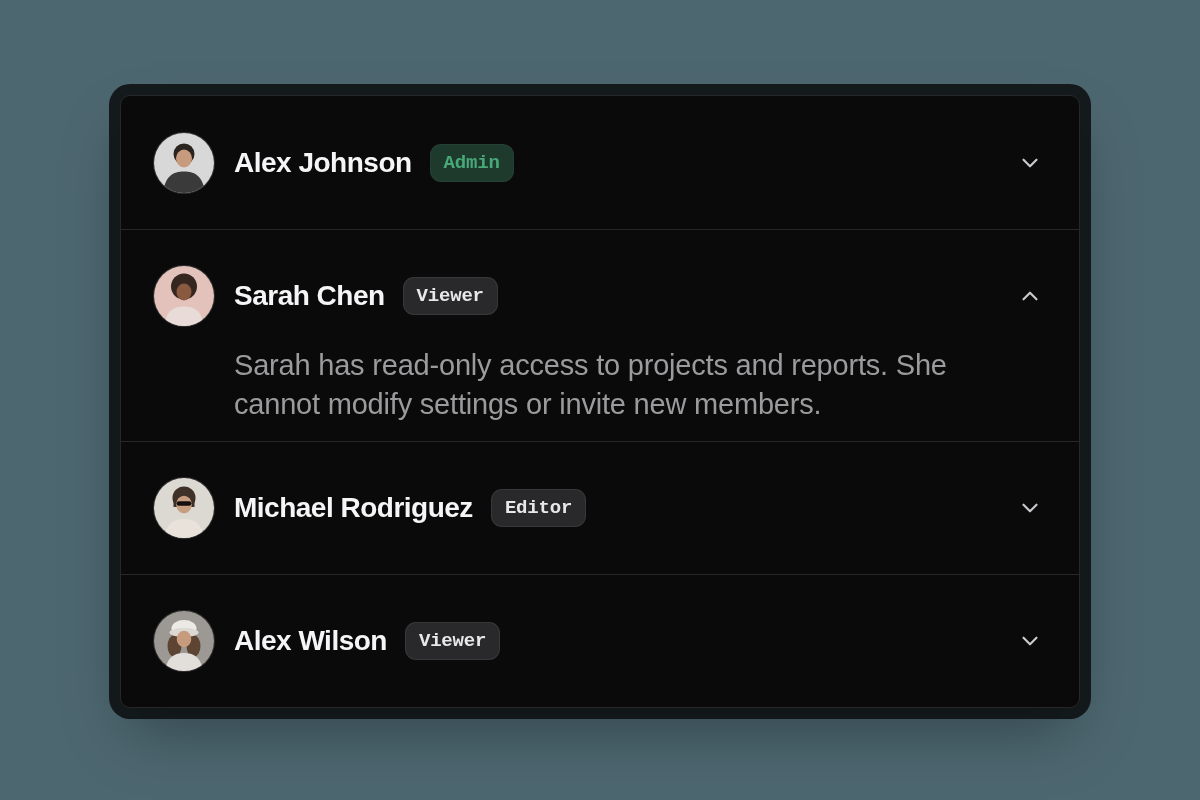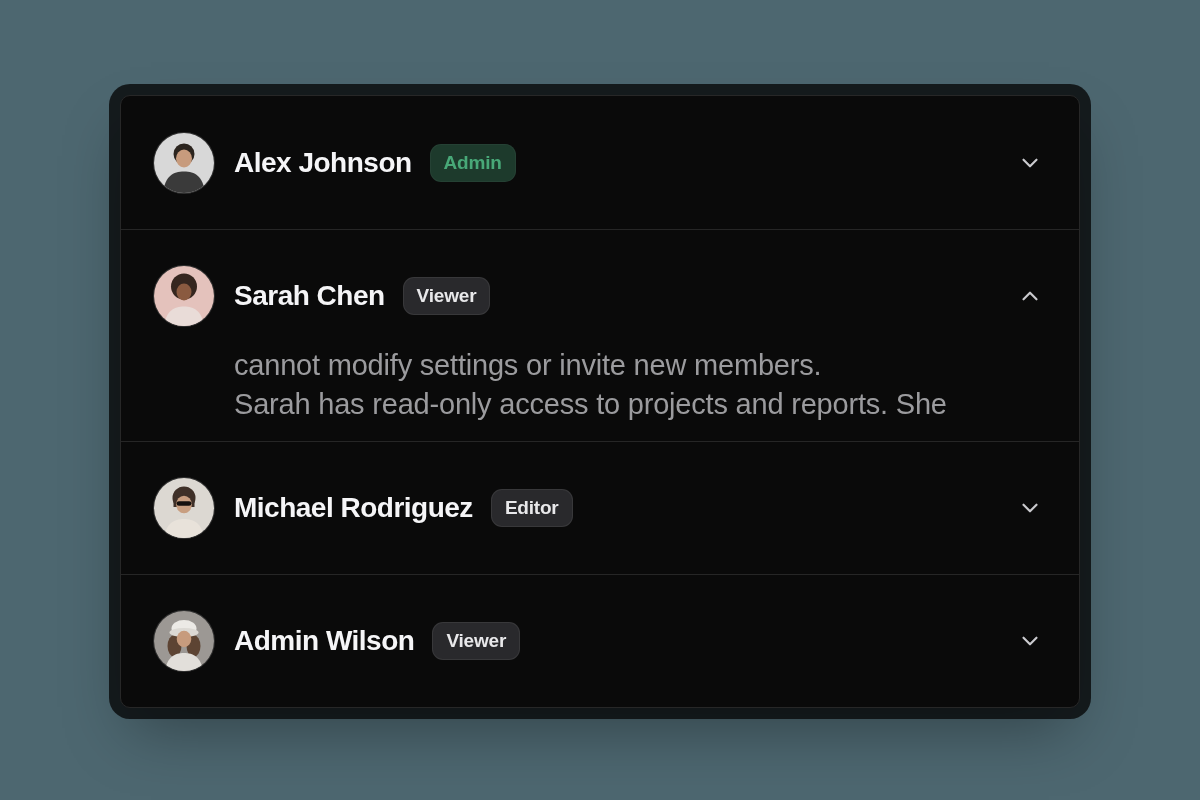--- a/index.html
+++ b/index.html
@@ -80,20 +80,21 @@
     height:38px;
     padding:0 13px;
     border-radius:11px;
     font-size:19px;
     font-weight:600;
     letter-spacing:-0.2px;
     background:var(--badge-neutral-bg);
     color:var(--badge-neutral-text);
     border:1px solid rgba(255,255,255,0.07);
     white-space:nowrap;
+    font-family:Liberation Mono, monospace;
   }
   .role-badge.admin{
     background:var(--badge-admin-bg);
     color:var(--badge-admin-text);
     border-color:rgba(255,255,255,0.04);
   }
   .chevron{
     margin-left:auto;
     width:26px; height:26px;
     color:var(--chevron);
@@ -147,22 +148,22 @@
       </div>
       <div class="member-name">Sarah Chen</div>
       <div class="role-badge">Viewer</div>
       <div class="chevron">
         <svg viewBox="0 0 24 24">
             <path d="M6 15l6-6 6 6" fill="none" stroke="currentColor" stroke-width="2" stroke-linecap="round" stroke-linejoin="round"></path>
           </svg>
       </div>
     </div>
     <div class="member-description">
+      <div>Sarah has read-only access to projects and reports. She</div>
       <div>cannot modify settings or invite new members.</div>
-      <div>Sarah has read-only access to projects and reports. She</div>
     </div>
   </div>
 
   <div class="member-row">
     <div class="row-header">
       <div class="avatar">
         <svg viewBox="0 0 60 60">
           <rect width="60" height="60" fill="#dcd8d2"></rect>
           <circle cx="30" cy="20" r="11.5" fill="#3f3028"></circle>
           <rect x="19.5" y="20" width="21" height="9" fill="#3f3028"></rect>
@@ -187,21 +188,21 @@
         <svg viewBox="0 0 60 60">
           <rect width="60" height="60" fill="#9c9894"></rect>
           <ellipse cx="20.5" cy="35" rx="7" ry="11" fill="#5d4433"></ellipse>
           <ellipse cx="39.5" cy="35" rx="7" ry="11" fill="#5d4433"></ellipse>
           <ellipse cx="30" cy="17.5" rx="12.5" ry="8.5" fill="#eceae6"></ellipse>
           <ellipse cx="30" cy="21.5" rx="14.5" ry="4.5" fill="#dcd9d4"></ellipse>
           <ellipse cx="30" cy="28" rx="7.3" ry="8.3" fill="#c79b7d"></ellipse>
           <path d="M11 60 C13 46 21 42 30 42 C39 42 47 46 49 60 Z" fill="#e2dfda"></path>
         </svg>
       </div>
-      <div class="member-name">Admin Wilson</div>
+      <div class="member-name">Alex Wilson</div>
       <div class="role-badge">Viewer</div>
       <div class="chevron">
         <svg viewBox="0 0 24 24">
             <path d="M6 9l6 6 6-6" fill="none" stroke="currentColor" stroke-width="2" stroke-linecap="round" stroke-linejoin="round"></path>
           </svg>
       </div>
     </div>
   </div>
 
 </div>

